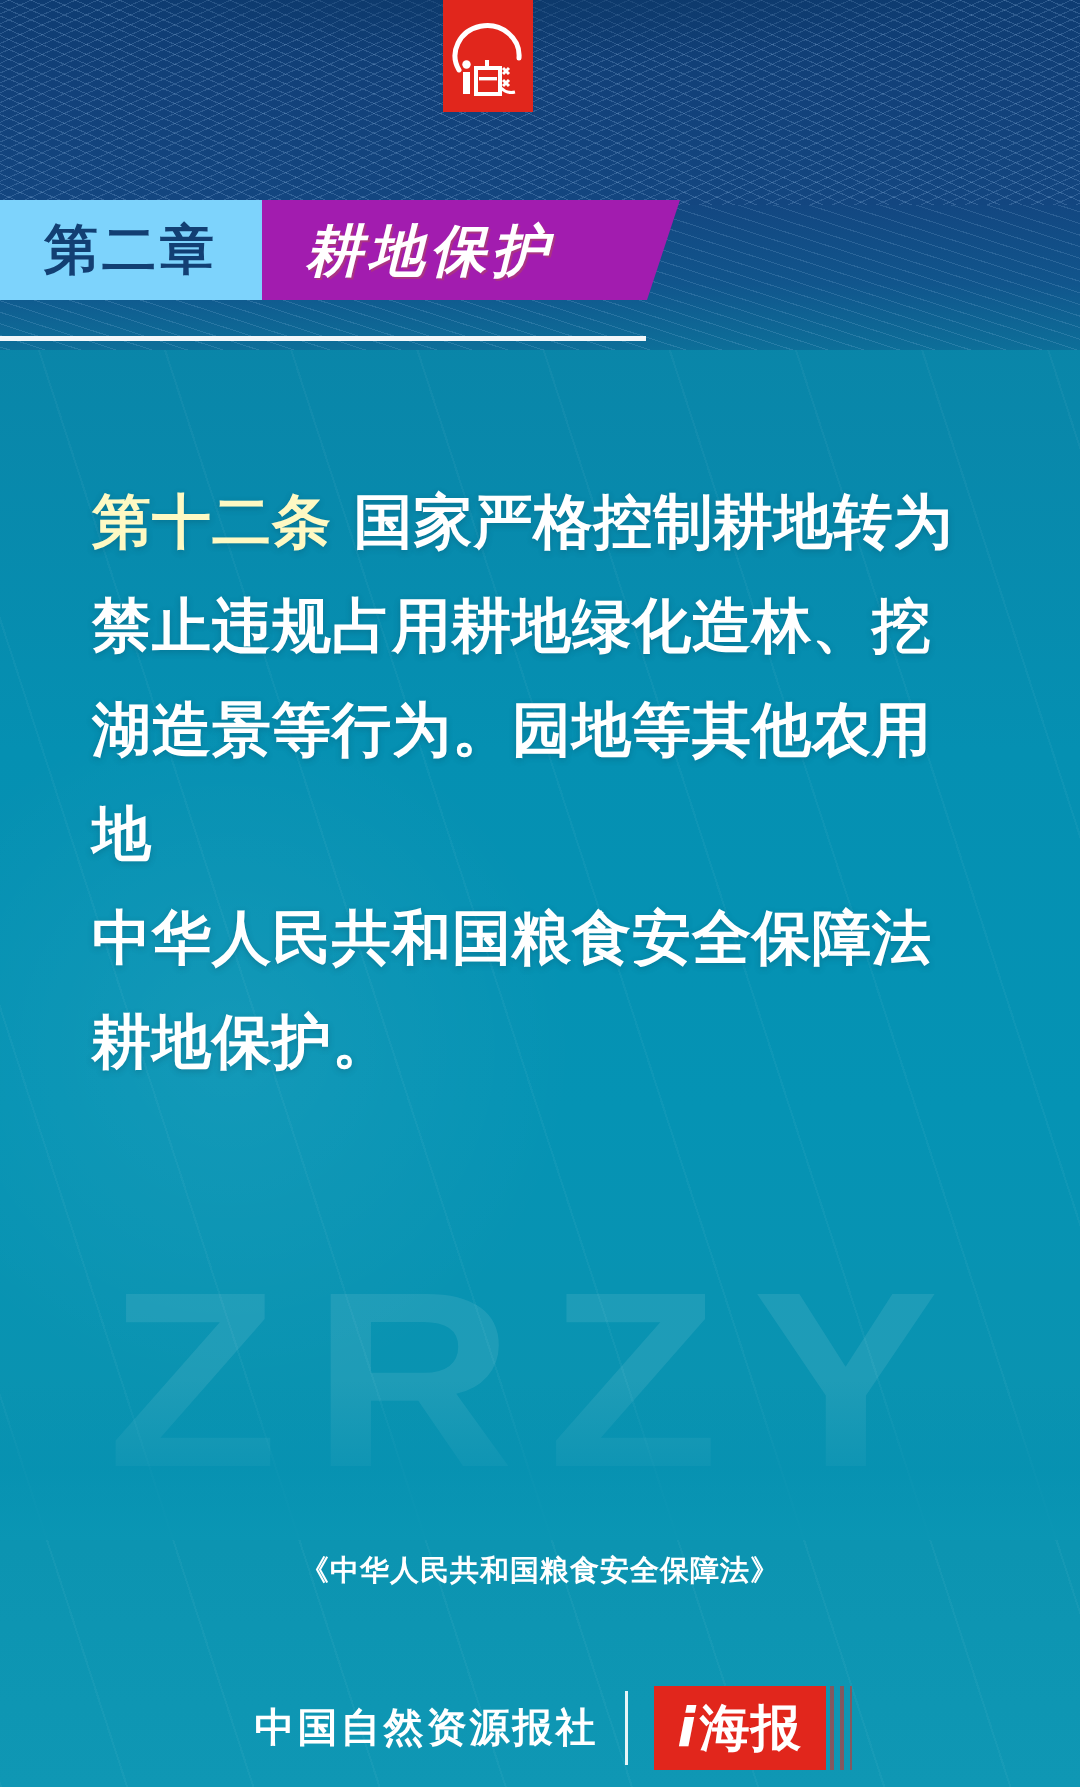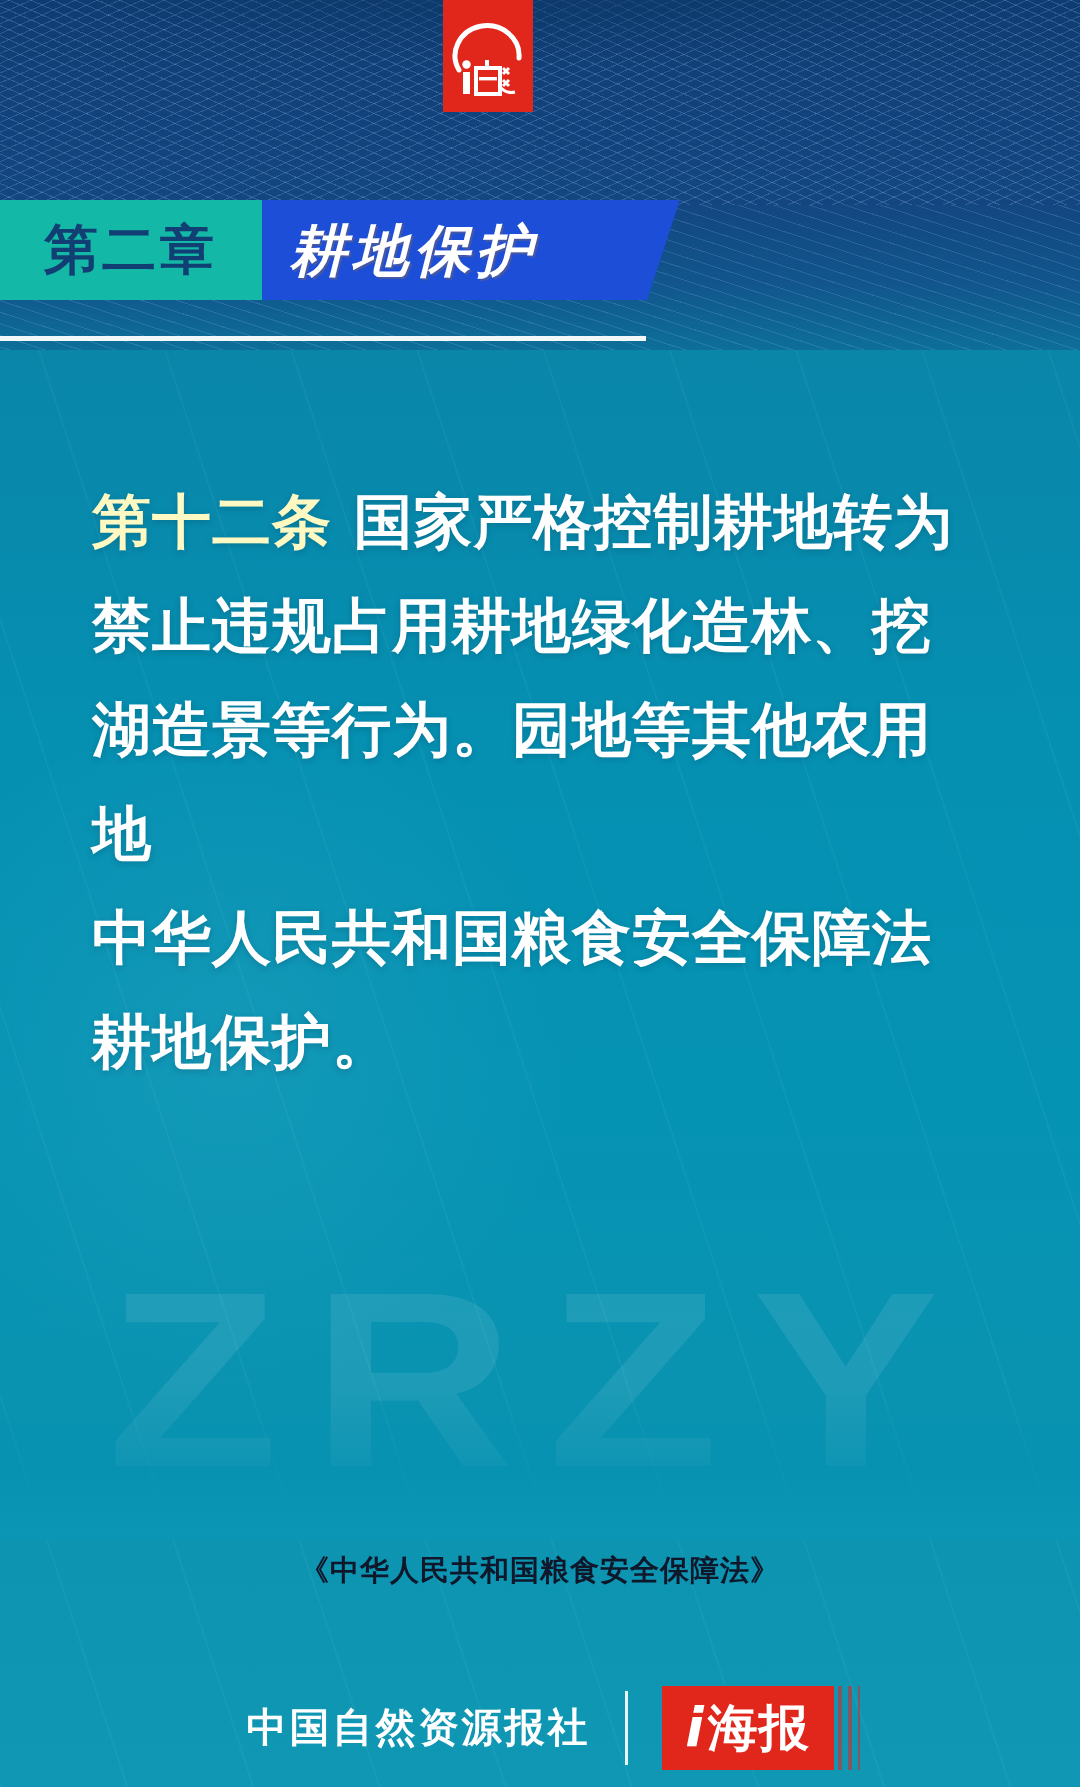--- a/index.html
+++ b/index.html
@@ -88,32 +88,32 @@
     background:#e1261c;display:block;z-index:6;
   }
   .logo-svg{display:block;width:90px;height:112px;}
 
   
   .banner{
     position:absolute;left:0;top:200px;height:100px;z-index:5;
     display:flex;align-items:stretch;
   }
   .banner-white{
-    width:262px;height:100px;background:#14b8a6;
+    width:262px;height:100px;background:#7dd3fc;
     display:flex;align-items:center;justify-content:center;
   }
   .banner-white span{
     font-family:"DejaVu Sans","Liberation Sans",sans-serif;
     font-weight:700;font-size:54px;color:#123f73;letter-spacing:4px;
     line-height:1;
   }
   .banner-orange{
-    position:relative;width:418px;height:100px;background:#1d4ed8;
+    position:relative;width:418px;height:100px;background:#a21caf;
     clip-path:polygon(0 0,418px 0,385px 100px,0 100px);
-    display:flex;align-items:center;
+    display:flex;align-items:center;padding-left:16px;
   }
   .banner-orange span{
     font-family:"DejaVu Serif","Liberation Serif",serif;
     font-weight:700;font-style:italic;font-size:56px;color:#ffffff;
     letter-spacing:6px;margin-left:28px;line-height:1;
     text-shadow:2px 2px 0 rgba(200,120,0,0.25);
   }
   .banner-underline{
     position:absolute;left:0;top:336px;width:646px;height:5px;
     background:#ffffff;z-index:5;opacity:.95;
@@ -131,31 +131,31 @@
     line-height:104px;
     color:#ffffff;
     letter-spacing:1px;
     text-shadow:0 2px 6px rgba(0,50,70,0.25);
   }
   .article .hl{color:#fef9c3;}
 
   
   .cite{
     position:absolute;left:0;top:1548px;width:1080px;z-index:6;
-    text-align:center;color:#0f172a;
+    text-align:center;color:#ffffff;
     font-family:"DejaVu Serif","Liberation Serif",serif;
     font-weight:700;
   }
   .cite .l1{font-size:29px;line-height:44px;letter-spacing:1px;}
   .cite .l2{font-size:25px;line-height:42px;letter-spacing:0px;}
 
   
   .footer{
     position:absolute;left:0;top:1668px;width:1080px;height:119px;z-index:6;
-    display:flex;align-items:center;justify-content:center;gap:8px;
+    display:flex;align-items:center;justify-content:center;gap:0px;
   }
   .footer-name{
     font-family:"DejaVu Serif","Liberation Serif",serif;
     font-weight:700;font-size:40px;color:#ffffff;letter-spacing:3px;
     margin-right:26px;
   }
   .footer-div{
     width:3px;height:74px;background:rgba(255,255,255,0.9);margin-right:26px;
   }
   .footer-logo{

